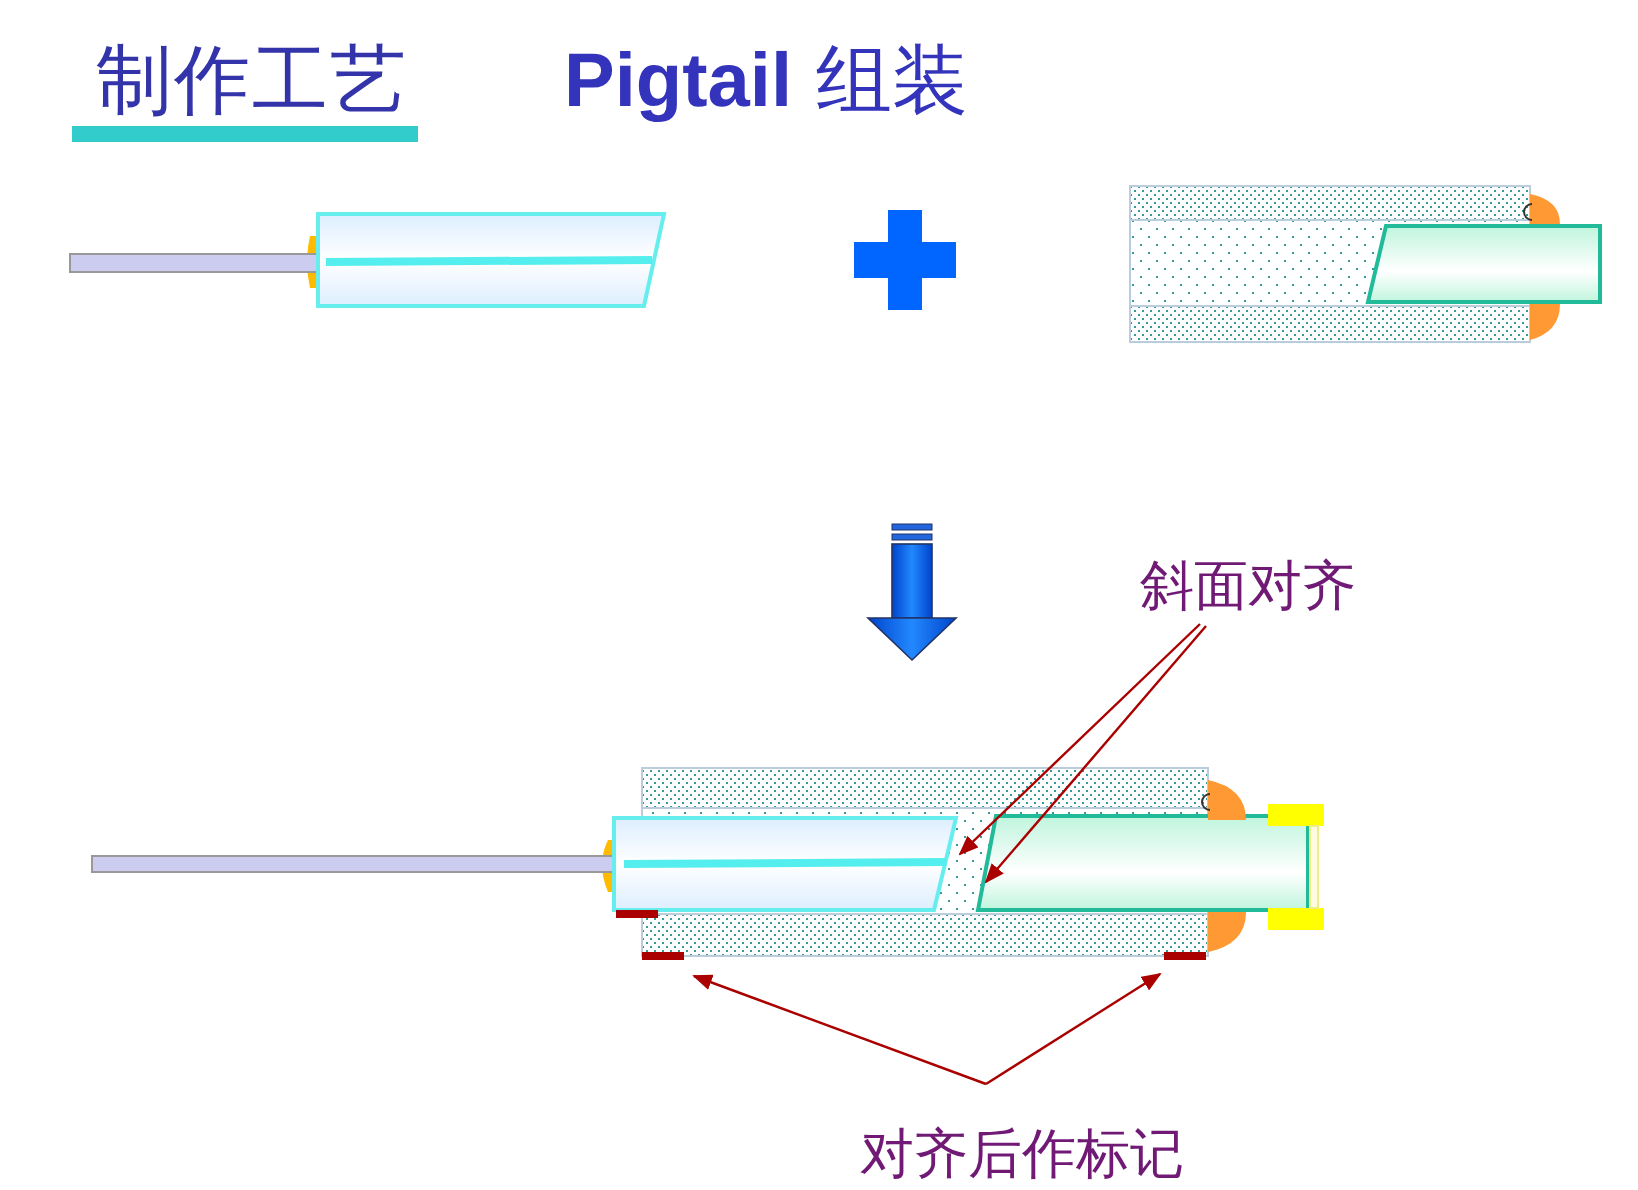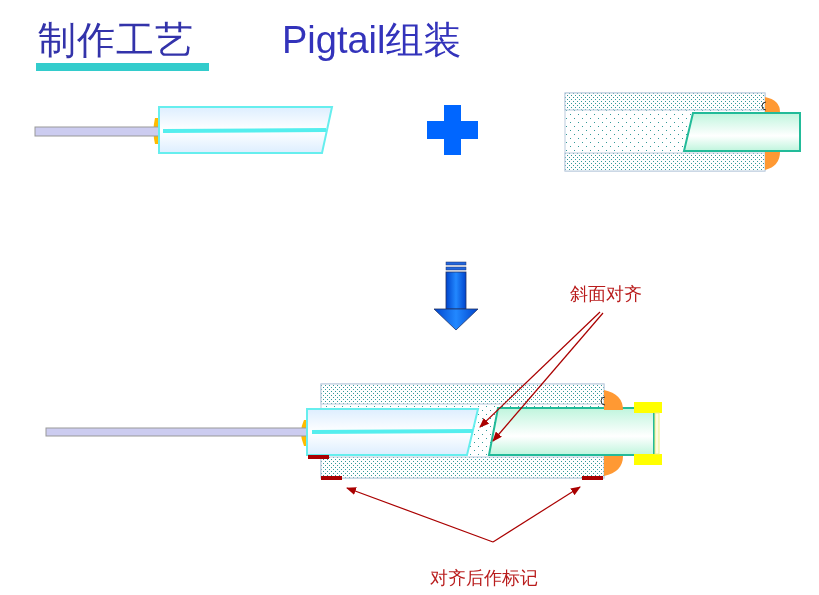--- a/index.html
+++ b/index.html
@@ -1,26 +1,26 @@
 <!DOCTYPE html>
 <html><head>
   <meta charset="utf-8">
   <style>
     html, body { margin: 0; padding: 0; background: #ffffff; }
     body { width: 819px; height: 595px; position: relative; overflow: hidden;
            font-family: "DejaVu Serif", serif; }
     .abs { position: absolute; }
-    .title-left { left: 38px; top: 16px; font-size: 38px; color: #3333aa;
+    .title-left { left: 48px; top: 16px; font-size: 38px; color: #3333aa;
                   font-family: "DejaVu Sans", sans-serif; letter-spacing: 1px; line-height: 48px; }
     .title-underline { left: 36px; top: 63px; width: 173px; height: 8px; background: #33cccc; }
     .title-right { left: 282px; top: 16px; font-size: 38px; color: #3333bb; line-height: 48px;
                    font-family: "Liberation Sans", sans-serif; }
-    .title-right b { font-weight: normal; }
-    .title-right span.cn { font-family: "DejaVu Sans", sans-serif; font-weight: normal; }
-    .label-red { color: #b91c1c; font-size: 18px; font-family: "DejaVu Serif", serif; line-height: 28px; }
+    .title-right b { font-weight: bold; }
+    .title-right span.cn { font-family: "DejaVu Sans", sans-serif; font-weight: normal; margin-left: 12px; }
+    .label-red { color: #701a75; font-size: 27px; font-family: "DejaVu Serif", serif; line-height: 28px; }
     svg { position: absolute; left: 0; top: 0; }
   </style>
 </head>
 <body>
 
 <div class="abs title-left">制作工艺</div>
 <div class="abs title-underline"></div>
 <div class="abs title-right"><b>Pigtail</b><span class="cn">组装</span></div>
 
 <svg width="819" height="595" viewBox="0 0 819 595">

